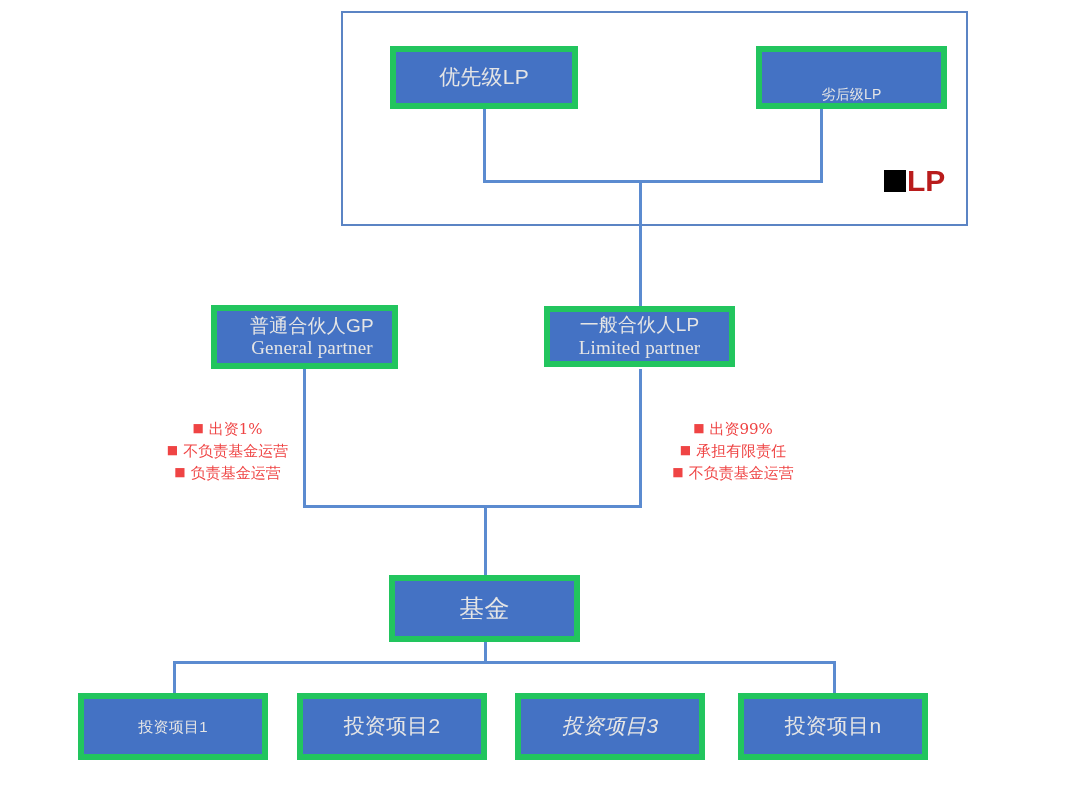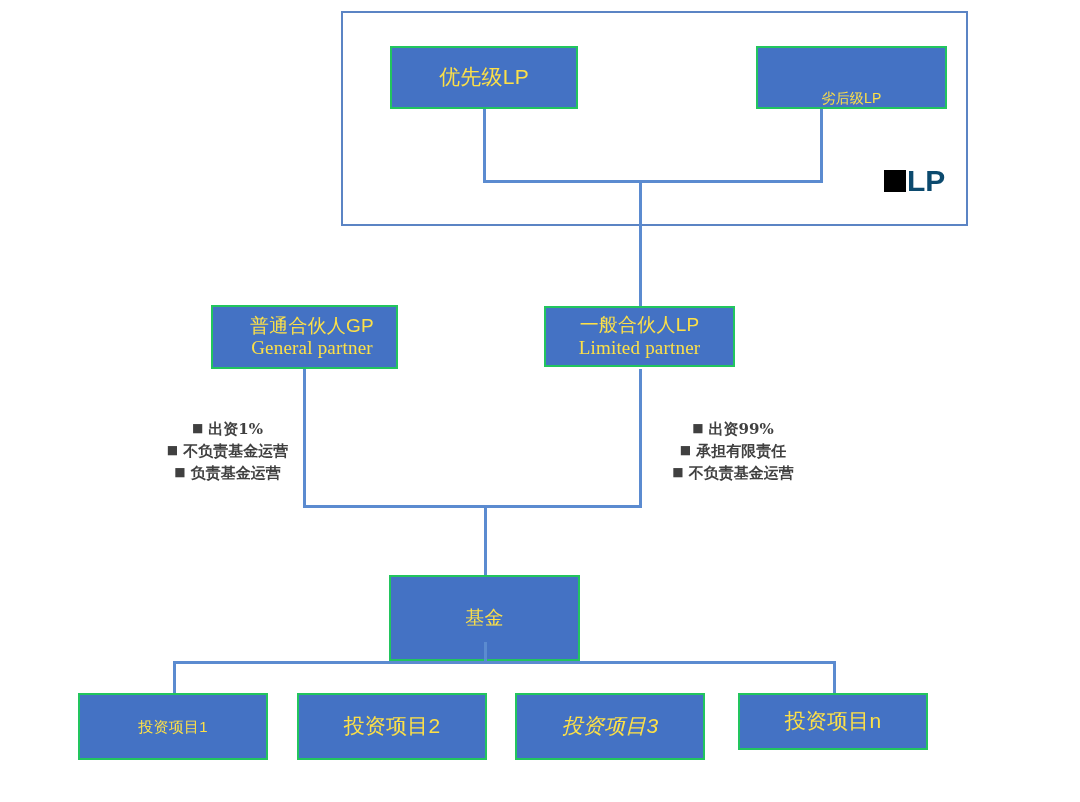--- a/index.html
+++ b/index.html
@@ -14,22 +14,22 @@
     position: relative;
     width: 1080px;
     height: 802px;
     background: #ffffff;
     overflow: hidden;
   }
   .box {
     position: absolute;
     box-sizing: border-box;
     background: #4472C4;
-    border: 2px solid #22c55e;
-    color: #fde047;
+    border: 6px solid #22c55e;
+    color: #e5e5e5;
     display: flex;
     flex-direction: column;
     align-items: center;
     justify-content: center;
     text-align: center;
     line-height: 1.18;
     letter-spacing: 0.2px;
   }
   .box .ln1 { display: block; }
   .box .ln2 { display: block; font-family: Liberation Serif, serif; }
@@ -40,38 +40,38 @@
     border: 2px solid #5B84C4;
   }
   .conn {
     position: absolute;
     background: #5B8BD0;
   }
   .conn-v { width: 3px; }
   .conn-h { height: 3px; }
   .legend {
     position: absolute;
-    color: #0c4a6e;
+    color: #b91c1c;
     font-weight: bold;
     display: flex;
     align-items: center;
     white-space: nowrap;
   }
   .legend-sq {
     display: inline-block;
     width: 22px;
     height: 22px;
     background: #000000;
     margin-right: 1px;
   }
   .bullets {
     position: absolute;
-    color: #404040;
+    color: #ef4444;
     font-family: "DejaVu Serif", "Liberation Serif", serif;
-    font-weight: bold;
+    font-weight: normal;
     font-size: 15px;
     line-height: 1.48;
     text-align: center;
     white-space: nowrap;
   }
   .bullets .bl {
     display: block;
   }
   .bullets .bsq {
     font-size: 12px;
@@ -124,38 +124,38 @@
     <span class="bl"><span class="bsq">■</span><span>出资99%</span></span>
     <span class="bl"><span class="bsq">■</span><span>承担有限责任</span></span>
     <span class="bl"><span class="bsq">■</span><span>不负责基金运营</span></span>
   </div>
 
   <div class="conn conn-v" style="left:303px; top:369px; height:139px;"></div>
   <div class="conn conn-v" style="left:639px; top:369px; height:139px;"></div>
   <div class="conn conn-h" style="left:303px; top:505px; width:339px;"></div>
   <div class="conn conn-v" style="left:484px; top:505px; height:72px;"></div>
 
-  <div class="box" style="left:389px; top:575px; width:191px; height:86px; font-size:19px;text-align:right;">
+  <div class="box" style="left:389px; top:575px; width:191px; height:67px; font-size:25px;text-align:right;">
     <span class="ln1">基金</span>
   </div>
 
   <div class="conn conn-v" style="left:484px; top:642px; height:21px;"></div>
   <div class="conn conn-h" style="left:173px; top:661px; width:663px;"></div>
   <div class="conn conn-v" style="left:173px; top:661px; height:33px;"></div>
   <div class="conn conn-v" style="left:833px; top:661px; height:33px;"></div>
 
   <div class="box" style="left:78px; top:693px; width:190px; height:67px; font-size:15px;">
     <span class="ln1">投资项目1</span>
   </div>
 
   <div class="box" style="left:297px; top:693px; width:190px; height:67px; font-size:21px;">
     <span class="ln1">投资项目2</span>
   </div>
 
   <div class="box" style="left:515px; top:693px; width:190px; height:67px; font-size:21px;font-style:italic;">
     <span class="ln1">投资项目3</span>
   </div>
 
-  <div class="box" style="left:738px; top:693px; width:190px; height:57px; font-size:21px;">
+  <div class="box" style="left:738px; top:693px; width:190px; height:67px; font-size:21px;">
     <span class="ln1">投资项目n</span>
   </div>
 
 </div>
 
 </body></html>

